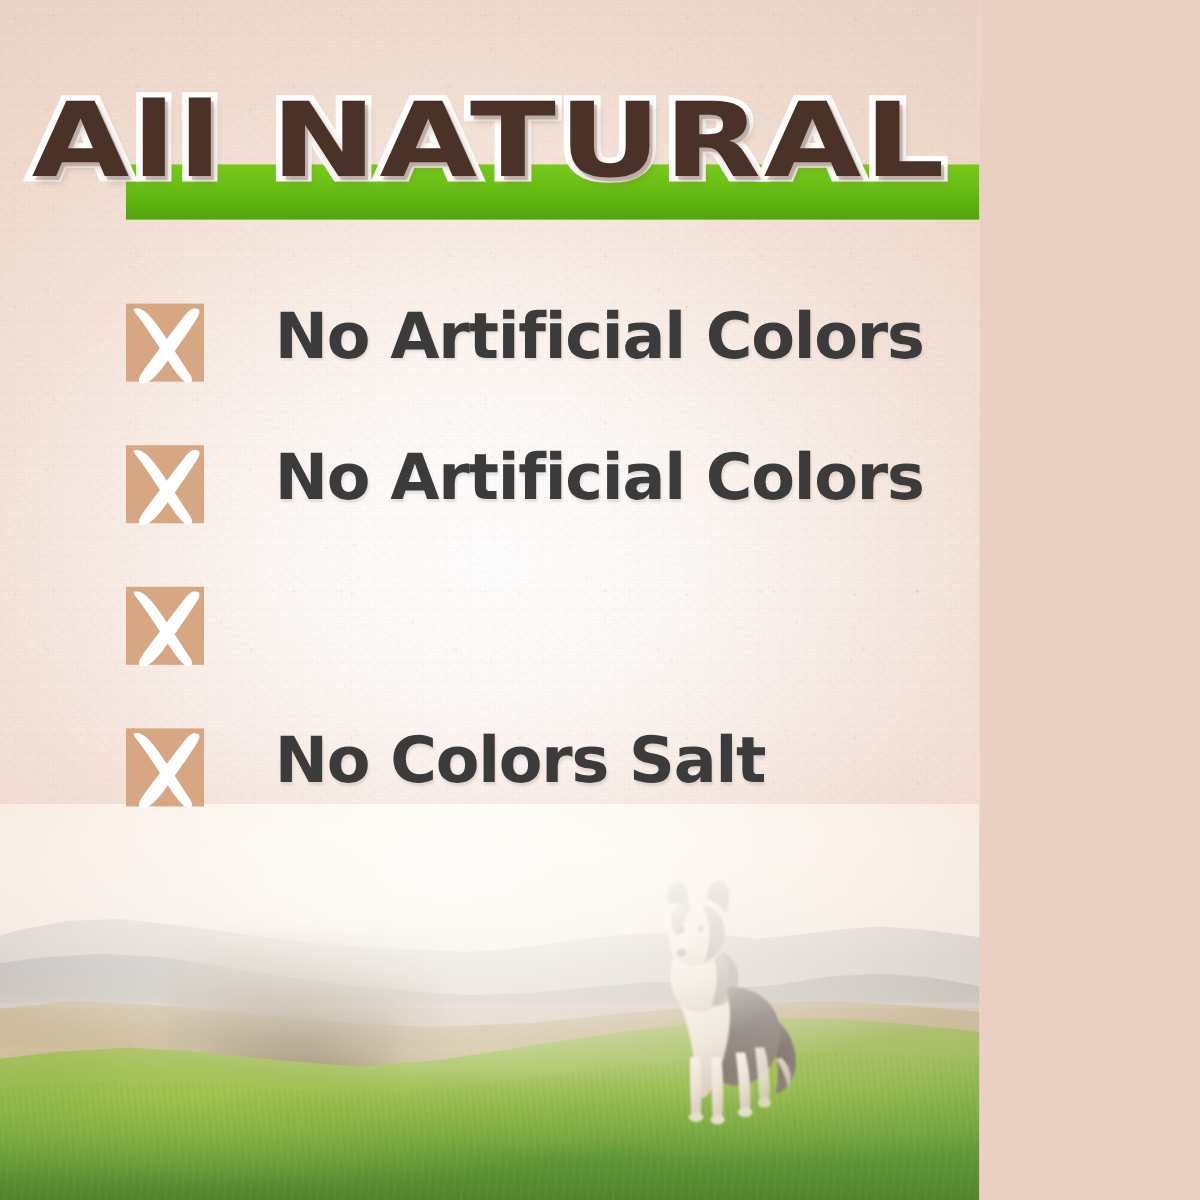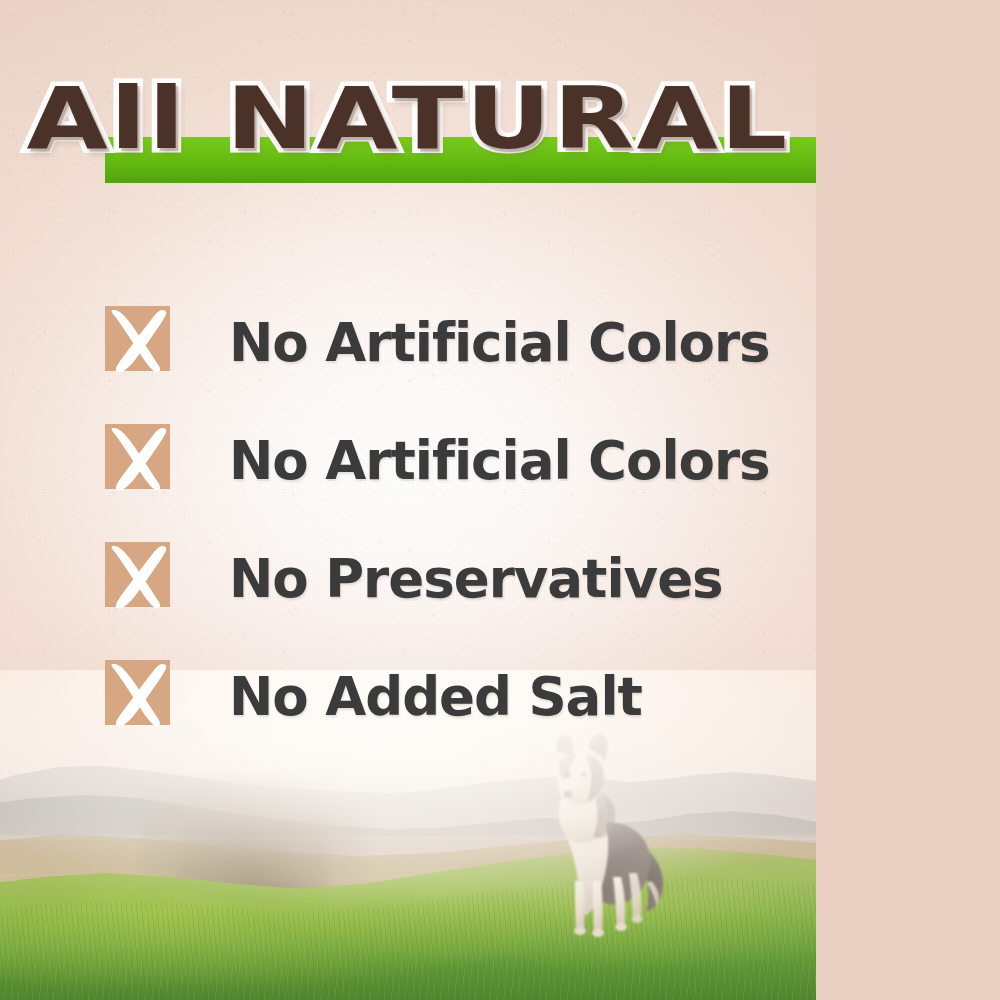--- a/index.html
+++ b/index.html
@@ -179,21 +179,21 @@
   }
 
   
   .claims {
     position:absolute;
     left:105px; top:253px;
     width:830px;
   }
   .claim {
     display:flex;
-    align-items:flex-end;
+    align-items:flex-start;
     height:118px;
   }
   .checkbox {
     position:relative;
     flex:0 0 auto;
     width:65px; height:65px;
     background:#d6a782;
   }
   .checkbox svg { position:absolute; left:-6px; top:-6px; width:77px; height:77px; }
   .claim-label {
@@ -310,27 +310,26 @@
       <div class="claim-label">No Artificial Colors</div>
     </div>
 
     <div class="claim">
       <div class="checkbox">
         <svg viewBox="0 0 77 77" xmlns="http://www.w3.org/2000/svg">
           <path d="M14 10 C20 9 26 16 32 24 C40 35 52 54 60 66 C62 70 61 73 57 72 C53 71 47 63 40 52 C31 38 20 21 14 14 C12 11 12 10 14 10 Z" fill="#ffffff"></path>
           <path d="M63 10 C69 10 68 14 64 20 C57 31 45 48 36 60 C28 70 22 74 18 72 C15 70 18 65 24 57 C33 45 47 26 55 16 C58 12 61 10 63 10 Z" fill="#ffffff"></path>
         </svg>
       </div>
-      <div class="claim-label">No Preservatives</div>
     </div>
 
     <div class="claim">
       <div class="checkbox">
         <svg viewBox="0 0 77 77" xmlns="http://www.w3.org/2000/svg">
           <path d="M14 10 C20 9 26 16 32 24 C40 35 52 54 60 66 C62 70 61 73 57 72 C53 71 47 63 40 52 C31 38 20 21 14 14 C12 11 12 10 14 10 Z" fill="#ffffff"></path>
           <path d="M63 10 C69 10 68 14 64 20 C57 31 45 48 36 60 C28 70 22 74 18 72 C15 70 18 65 24 57 C33 45 47 26 55 16 C58 12 61 10 63 10 Z" fill="#ffffff"></path>
         </svg>
       </div>
-      <div class="claim-label">No Added Salt</div>
+      <div class="claim-label">No Colors Salt</div>
     </div>
 
   </div>
 </div>
 
 </body></html>

